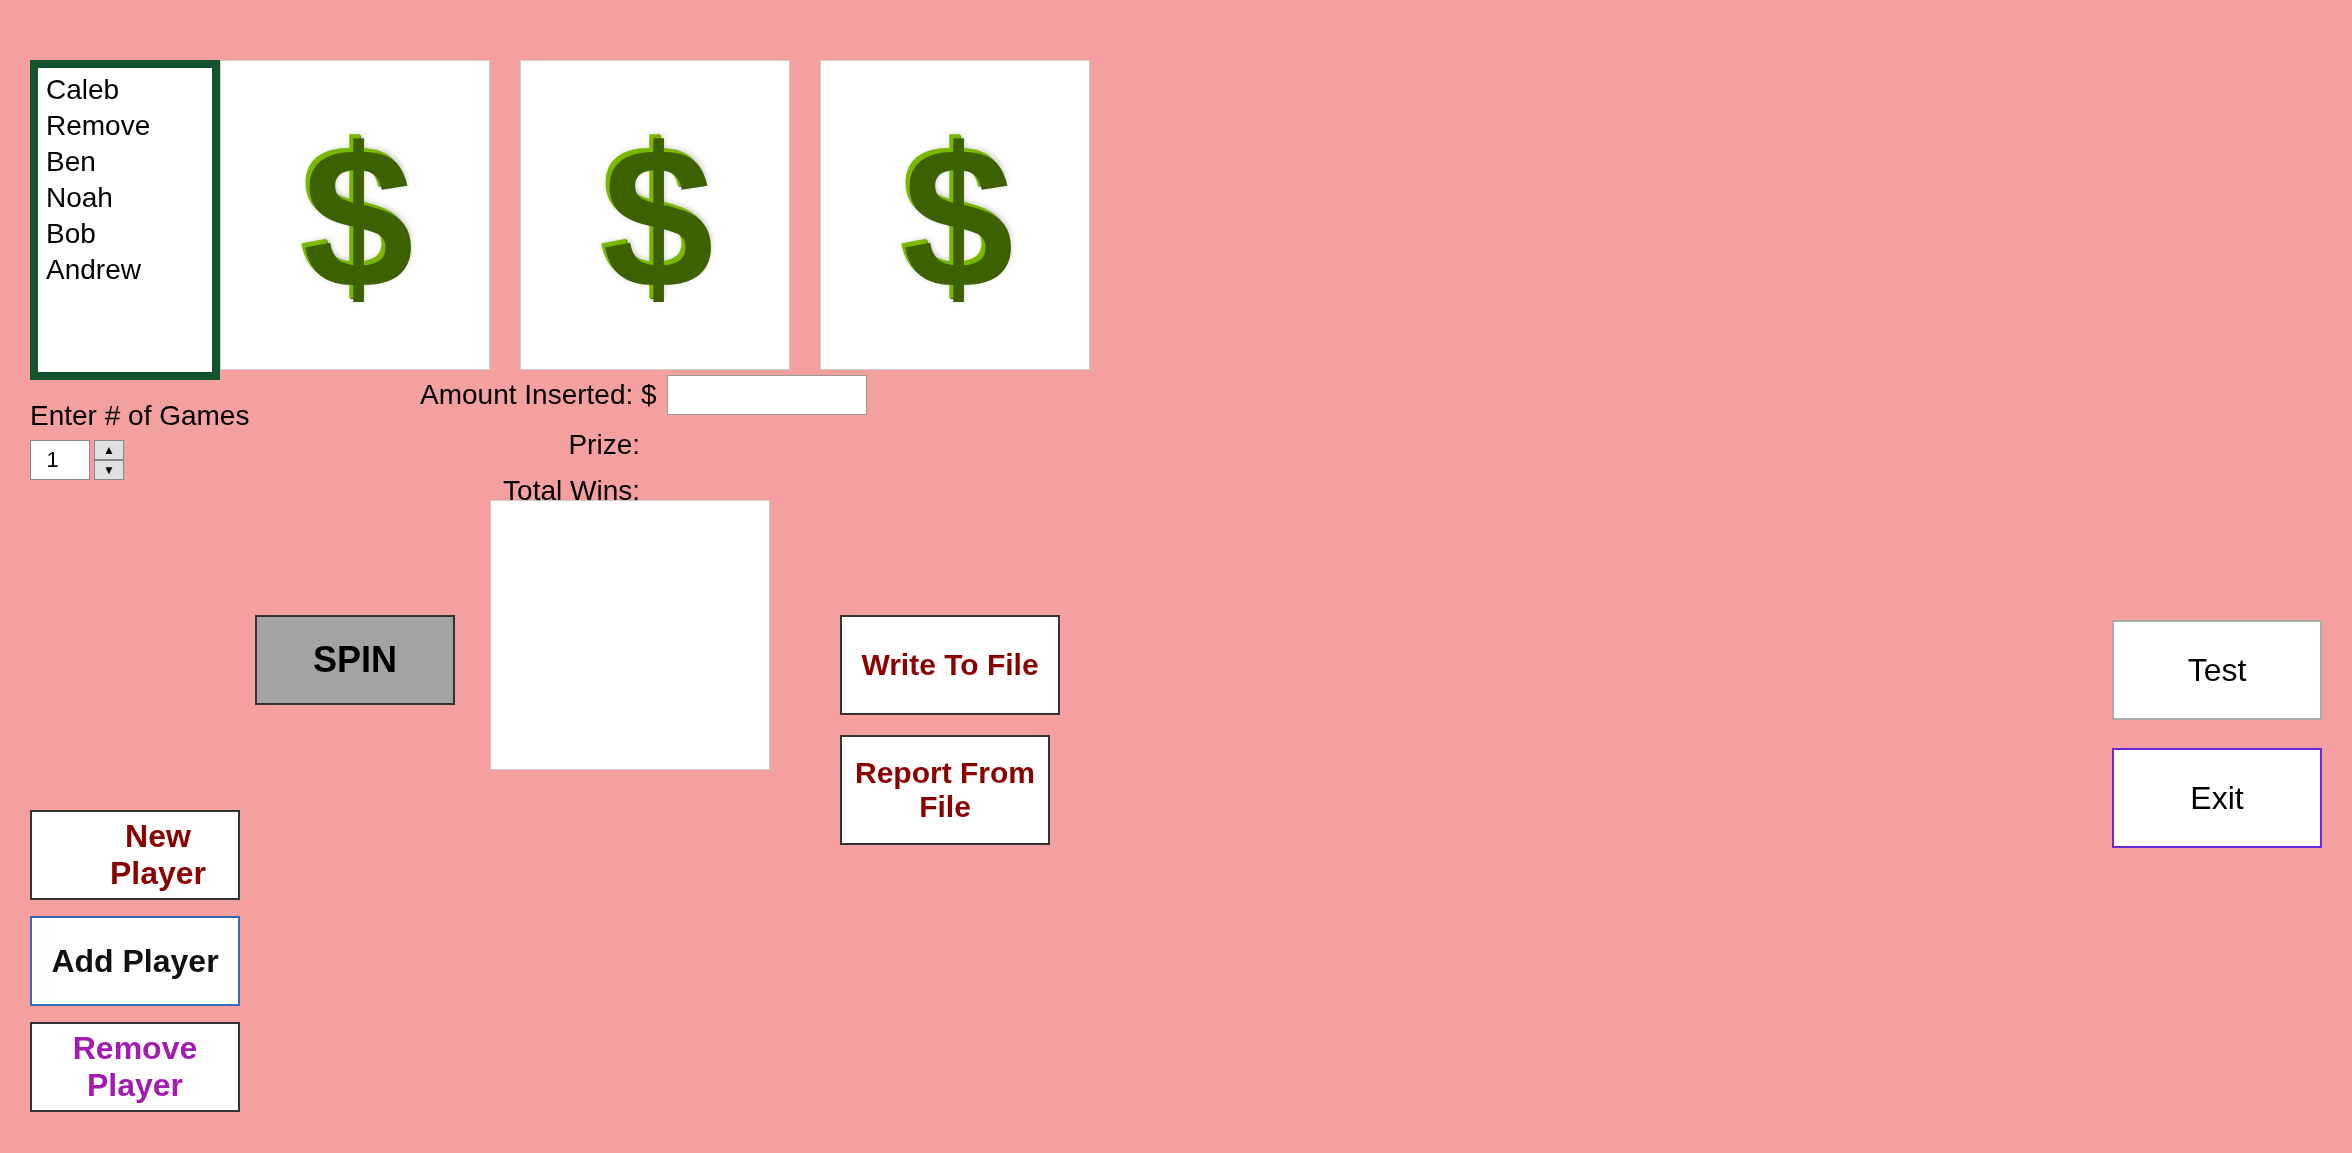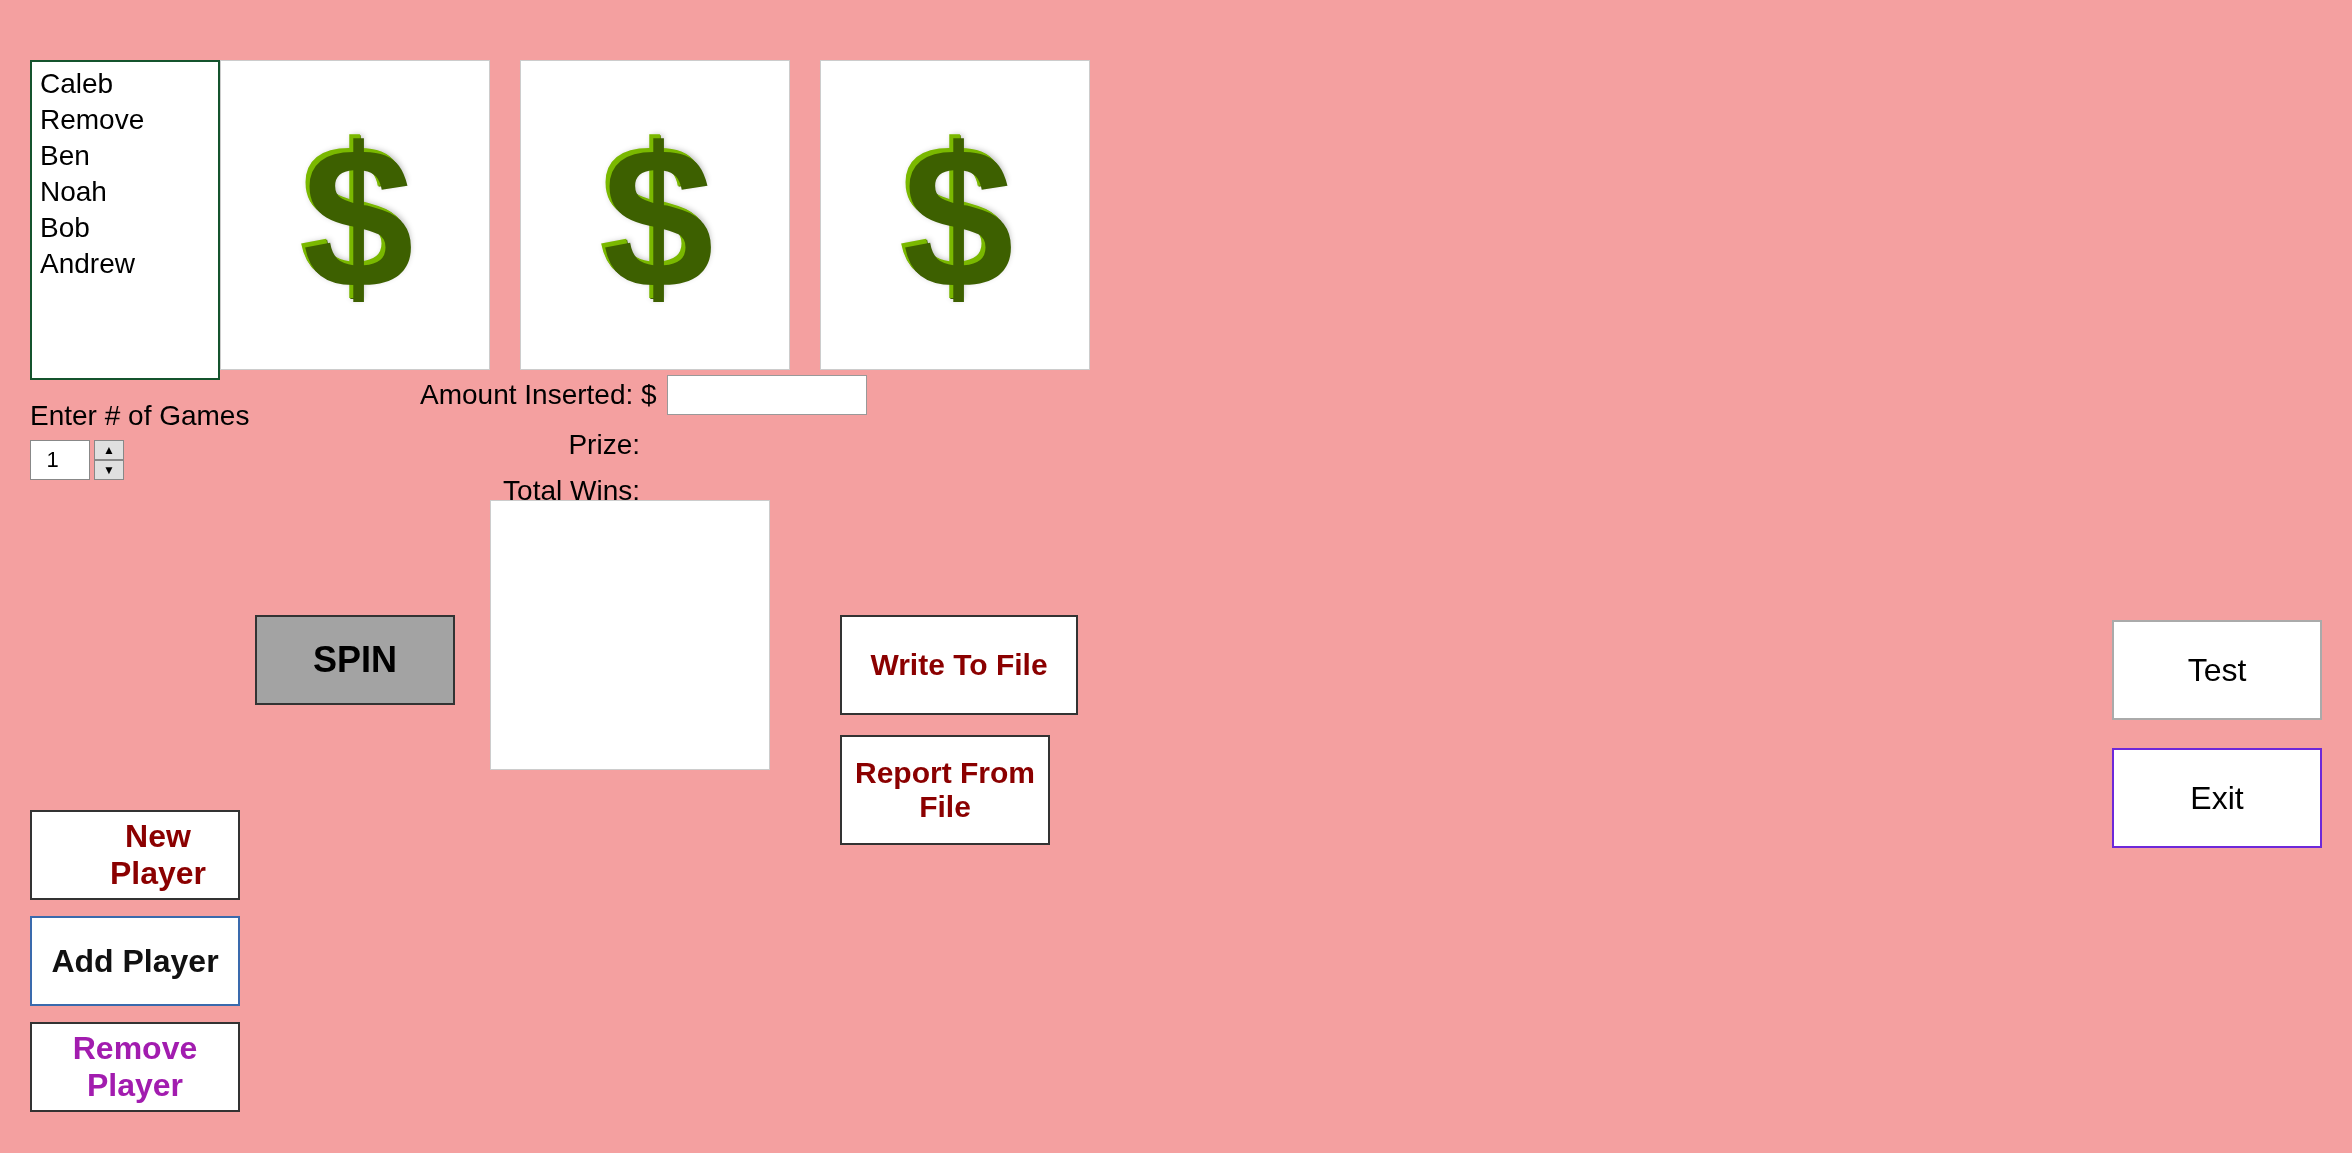--- a/index.html
+++ b/index.html
@@ -23,21 +23,21 @@
     .player-list-section {
       position: absolute;
       left: 30px;
       top: 60px;
     }
 
     .player-listbox {
       width: 190px;
       height: 320px;
       background: white;
-      border: 2px solid #14532d;
+      border: 8px solid #14532d;
       overflow-y: auto;
       padding: 4px;
       font-size: 28px;
     }
 
     .player-listbox div {
       padding: 2px 4px;
       cursor: pointer;
     }
 
@@ -210,21 +210,21 @@
     .file-buttons {
       position: absolute;
       left: 840px;
       top: 615px;
       display: flex;
       flex-direction: column;
       gap: 20px;
     }
 
     .btn-write-file {
-      width: 238px;
+      width: 220px;
       height: 100px;
       background: white;
       border: 2px solid #333;
       font-size: 30px;
       font-weight: bold;
       color: #8b0000;
       cursor: pointer;
     }
 
     .btn-report-file {

